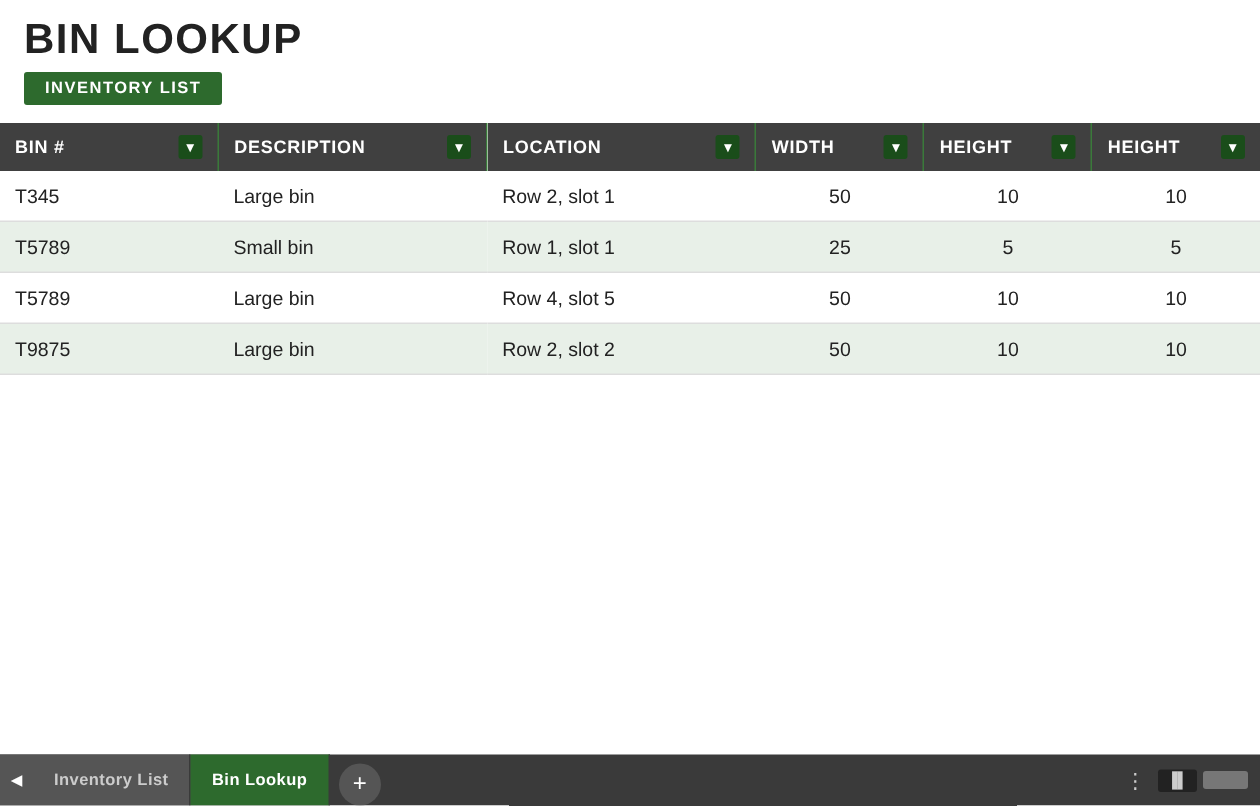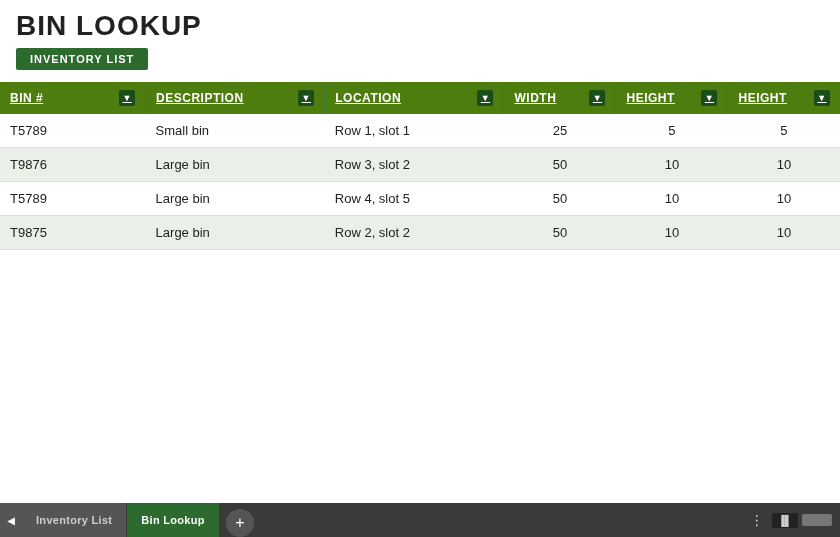--- a/index.html
+++ b/index.html
@@ -40,23 +40,22 @@
       margin: 8px 0 0 0;
       overflow: auto;
       height: 430px;
     }
     table {
       width: 100%;
       border-collapse: collapse;
       font-size: 13px;
     }
     thead tr {
-      background: #4d7c0f;
-      color: #fff;
-      text-decoration: underline;
+      background: #404040;
+      color: #fff;
     }
     thead th {
       padding: 8px 10px;
       text-align: left;
       font-weight: bold;
       font-size: 12px;
       letter-spacing: 0.5px;
       border-right: 1px solid #3a7a3a;
       white-space: nowrap;
       position: relative;
@@ -235,35 +234,35 @@
           </th>
           <th class="col-length num">
             <div class="th-inner">
               <span>HEIGHT</span>
               <span class="dropdown-arrow">▼</span>
             </div>
           </th>
         </tr>
       </thead>
     <tbody id="table-body">
+    <tr>
+          <td class="col-bin">T345</td>
+          <td class="col-desc">Large bin</td>
+          <td class="col-loc">Row 2, slot 1</td>
+          <td class="col-width num">50</td>
+          <td class="col-height num">10</td>
+          <td class="col-length num">10</td>
+        </tr>
         <tr>
           <td class="col-bin">T5789</td>
           <td class="col-desc">Small bin</td>
           <td class="col-loc">Row 1, slot 1</td>
           <td class="col-width num">25</td>
           <td class="col-height num">5</td>
           <td class="col-length num">5</td>
-        </tr>
-        <tr>
-          <td class="col-bin">T9876</td>
-          <td class="col-desc">Large bin</td>
-          <td class="col-loc">Row 3, slot 2</td>
-          <td class="col-width num">50</td>
-          <td class="col-height num">10</td>
-          <td class="col-length num">10</td>
         </tr>
         <tr>
           <td class="col-bin">T5789</td>
           <td class="col-desc">Large bin</td>
           <td class="col-loc">Row 4, slot 5</td>
           <td class="col-width num">50</td>
           <td class="col-height num">10</td>
           <td class="col-length num">10</td>
         </tr>
         <tr>

